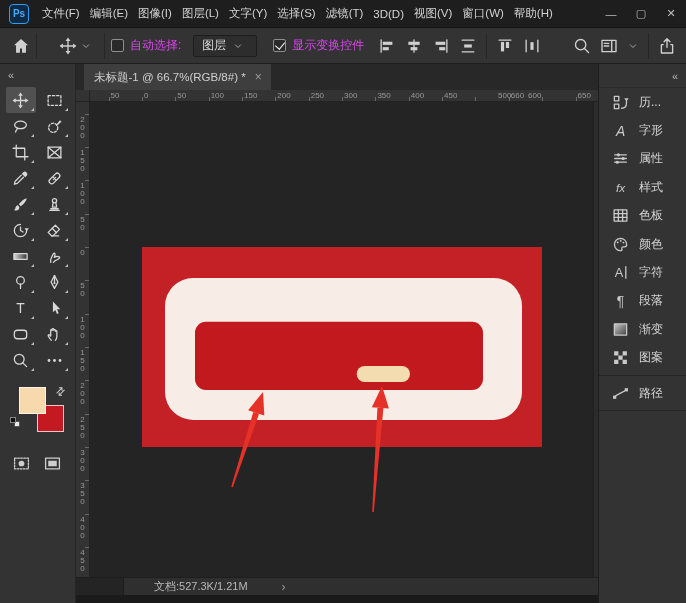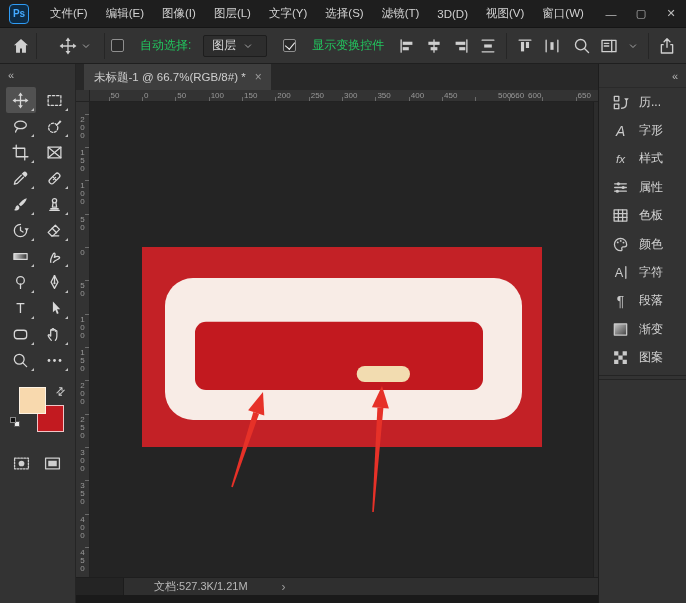--- a/index.html
+++ b/index.html
@@ -7,37 +7,37 @@
   #app{position:relative;width:686px;height:603px;background:#262626;overflow:hidden;
        -webkit-user-select:none;user-select:none;font-size:12px;color:#d4d4d4;}
 
   
   #menubar{position:absolute;left:0;top:0;width:686px;height:28px;background:#1e1e1e;
            display:flex;align-items:center;border-bottom:1px solid #151515;}
   #ps-logo{width:20px;height:20px;margin:0 8px 0 9px;border-radius:4px;background:#0d2b45;
            border:1px solid #2f9bf4;color:#44aaff;font-weight:bold;font-size:10px;
            display:flex;align-items:center;justify-content:center;flex:0 0 auto;}
   .menu-item{padding:0 5px;height:28px;display:flex;align-items:center;color:#d2d2d2;
-             font-size:11.5px;white-space:nowrap;cursor:default;margin-left:8px;}
+             font-size:11.5px;white-space:nowrap;cursor:default;}
   #menu-items{display:flex;overflow:hidden;flex:1 1 auto;}
   #win-controls{display:flex;flex:0 0 auto;height:28px;}
   .winbtn{width:30px;height:28px;display:flex;align-items:center;justify-content:center;
           color:#bdbdbd;font-size:11px;}
 
   
   #optionsbar{position:absolute;left:0;top:28px;width:686px;height:36px;background:#333;
               border-bottom:1px solid #1f1f1f;display:flex;align-items:center;}
   .ob-sep{width:1px;height:26px;background:#262626;margin:0 6px;flex:0 0 auto;}
   .obtn{width:18px;height:18px;color:#cfcfcf;flex:0 0 auto;display:inline-flex;}
   .ob-chev{width:12px;height:12px;color:#b0b0b0;flex:0 0 auto;display:inline-flex;}
   .cb{width:13px;height:13px;border:1px solid #8f8f8f;background:#2a2a2a;border-radius:2px;
       position:relative;flex:0 0 auto;}
   .cb.checked::after{content:"";position:absolute;left:3px;top:0px;width:5px;height:8px;
       border-right:1.6px solid #f0f0f0;border-bottom:1.6px solid #f0f0f0;transform:rotate(40deg);}
-  .ob-label{margin-left:16px;color:#22c55e;white-space:nowrap;}
+  .ob-label{margin-left:6px;color:#d946ef;white-space:nowrap;}
   #layer-dropdown{margin-left:12px;height:22px;min-width:64px;background:#2d2d2d;
       border:1px solid #1d1d1d;border-radius:2px;display:flex;align-items:center;
       padding:0 4px 0 8px;gap:6px;color:#d6d6d6;}
   .align-group{display:flex;align-items:center;gap:9px;margin-left:14px;}
   #ob-right{margin-left:auto;display:flex;align-items:center;gap:9px;padding-right:10px;}
 
   
   #toolbar{position:absolute;left:0;top:64px;width:76px;height:539px;background:#333;
            border-right:1px solid #252525;}
   #toolbar-collapse{padding:5px 0 2px 8px;color:#b5b5b5;font-size:11px;}
@@ -518,35 +518,35 @@
           <span style="display:inline-flex;width:17px;height:17px;color:#c9c9c9">
             <svg class="svgi" viewBox="0 0 16 16">
               <text x="8" y="12.8" text-anchor="middle" font-size="13" font-style="italic" font-family="'Liberation Serif',serif" fill="currentColor">A</text>
             </svg>
           </span>
           <span>字形</span>
         </div>
         <div class="prow">
           <span style="display:inline-flex;width:17px;height:17px;color:#c9c9c9">
             <svg class="svgi" viewBox="0 0 16 16">
-              <text x="8" y="12" text-anchor="middle" font-size="11" font-style="italic" font-family="'Liberation Serif',serif" fill="currentColor">fx</text>
-            </svg>
-          </span>
-          <span>样式</span>
-        </div>
-        <div class="prow">
-          <span style="display:inline-flex;width:17px;height:17px;color:#c9c9c9">
-            <svg class="svgi" viewBox="0 0 16 16">
               <path d="M2.5 4.5h11M2.5 8h11M2.5 11.5h11"></path>
               <circle class="f" cx="6" cy="4.5" r="1.5"></circle>
               <circle class="f" cx="10.5" cy="8" r="1.5"></circle>
               <circle class="f" cx="5" cy="11.5" r="1.5"></circle>
             </svg>
           </span>
           <span>属性</span>
+        </div>
+        <div class="prow">
+          <span style="display:inline-flex;width:17px;height:17px;color:#c9c9c9">
+            <svg class="svgi" viewBox="0 0 16 16">
+              <text x="8" y="12" text-anchor="middle" font-size="11" font-style="italic" font-family="'Liberation Serif',serif" fill="currentColor">fx</text>
+            </svg>
+          </span>
+          <span>样式</span>
         </div>
         <div class="prow">
           <span style="display:inline-flex;width:17px;height:17px;color:#c9c9c9">
             <svg class="svgi" viewBox="0 0 16 16">
               <rect x="2" y="2.8" width="12" height="10.4"></rect>
               <path d="M2 6.3h12M2 9.8h12M6 2.8v10.4M10 2.8v10.4"></path>
             </svg>
           </span>
           <span>色板</span>
         </div>
@@ -594,17 +594,27 @@
         </div>
         <div class="prow">
           <span style="display:inline-flex;width:17px;height:17px;color:#c9c9c9">
             <svg class="svgi" viewBox="0 0 16 16">
               <path class="f" d="M2 2h4v4H2zM10 2h4v4h-4zM6 6h4v4H6zM2 10h4v4H2zM10 10h4v4h-4z"></path>
             </svg>
           </span>
           <span>图案</span>
         </div>
         <div class="pdivider"></div>
+        <div class="prow">
+          <span style="display:inline-flex;width:17px;height:17px;color:#c9c9c9">
+            <svg class="svgi" viewBox="0 0 16 16">
+              <path d="M2.5 11.5C5 8 10 7.5 13.5 4.5"></path>
+              <rect class="f" x="1" y="10" width="3" height="3"></rect>
+              <rect class="f" x="12" y="3" width="3" height="3"></rect>
+            </svg>
+          </span>
+          <span>路径</span>
+        </div>
         <div class="pdivider"></div>
       </div>
   </div>
 
 </div>
 
 </body></html>

